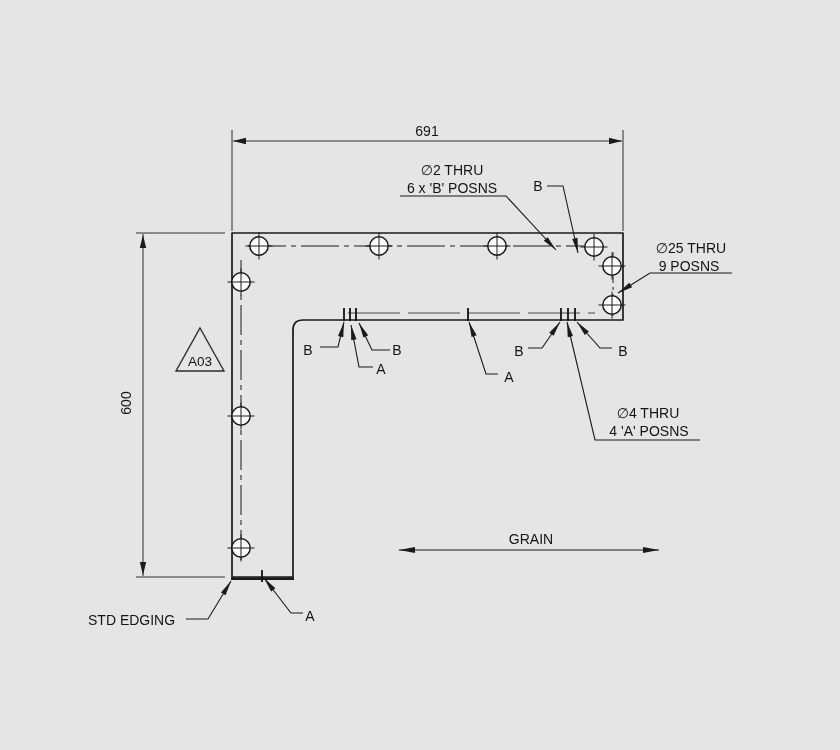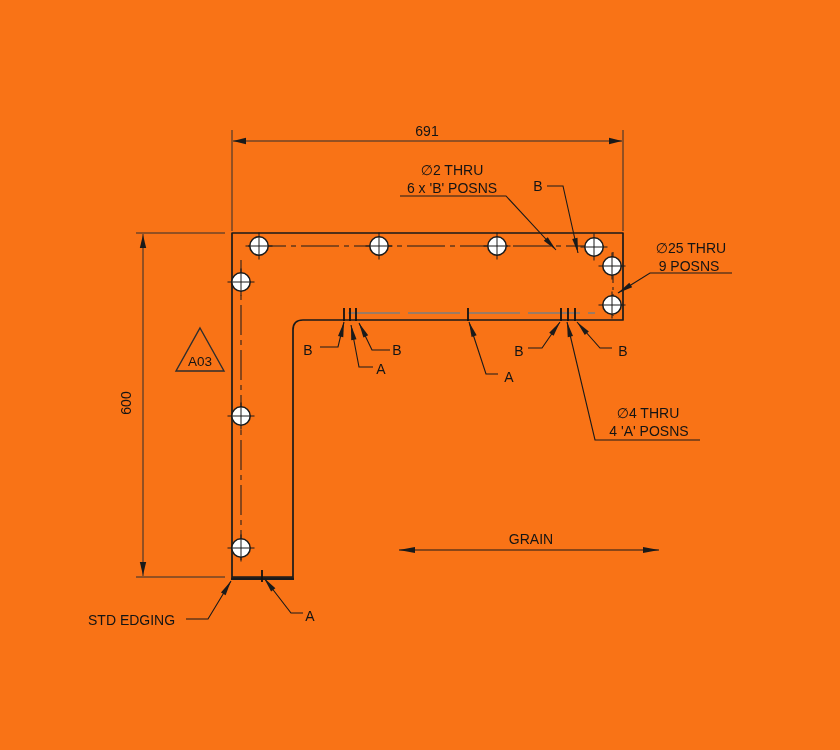--- a/index.html
+++ b/index.html
@@ -1,16 +1,16 @@
 <!DOCTYPE html>
 <html><head>
 <meta charset="utf-8">
 <style>
   html,body{margin:0;padding:0;background:#ffffff;}
-  .canvas{position:relative;width:840px;height:750px;background:#f97316;overflow:hidden;}
+  .canvas{position:relative;width:840px;height:750px;background:#e5e5e5;overflow:hidden;}
   svg{display:block;}
   .outline{stroke:#1a1a1a;stroke-width:1.7;fill:none;stroke-linejoin:round;}
   .thick-edge{stroke:#1a1a1a;stroke-width:2.6;fill:none;}
   .thin{stroke:#2e2e2e;stroke-width:1;fill:none;}
   .center{stroke:#1a1a1a;stroke-width:1;fill:none;}
   .hole{stroke:#1a1a1a;stroke-width:1.5;fill:#ffffff;}
   .cross{stroke:#1a1a1a;stroke-width:1;}
   .leader{stroke:#1a1a1a;stroke-width:1.1;fill:none;}
   .arrow{fill:#1a1a1a;stroke:none;}
   .tick{stroke:#111111;stroke-width:1.8;}

